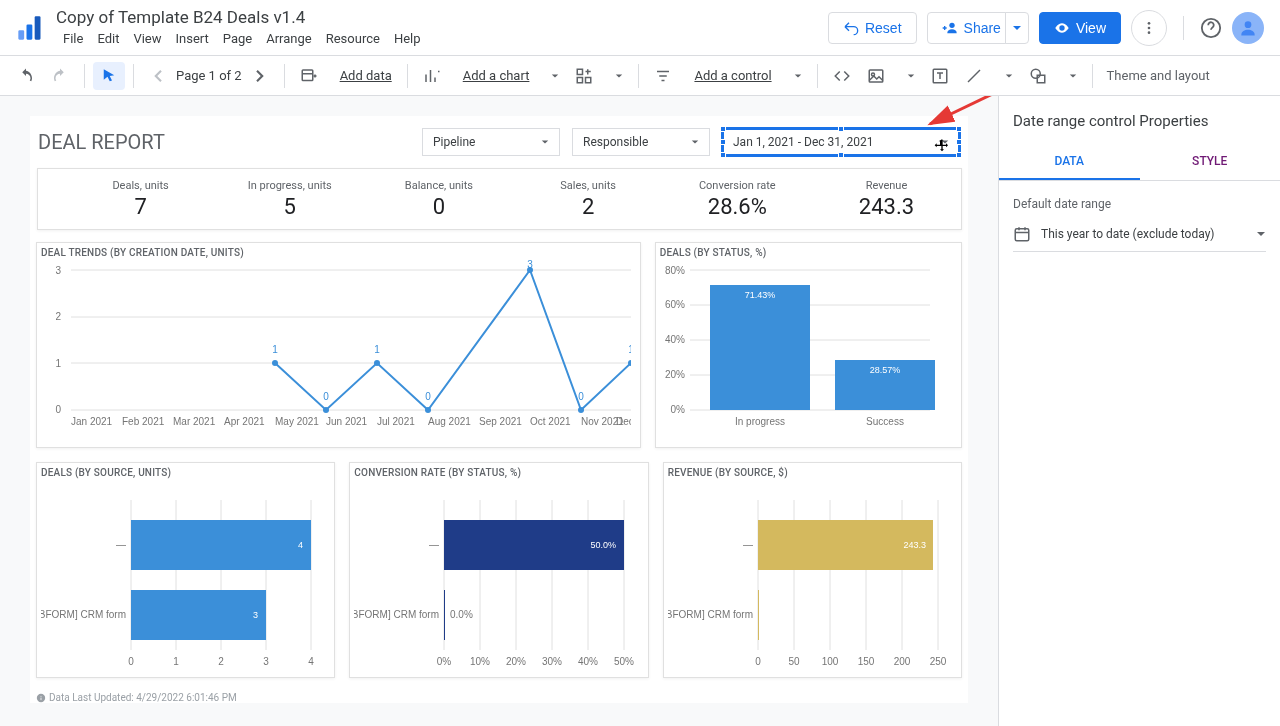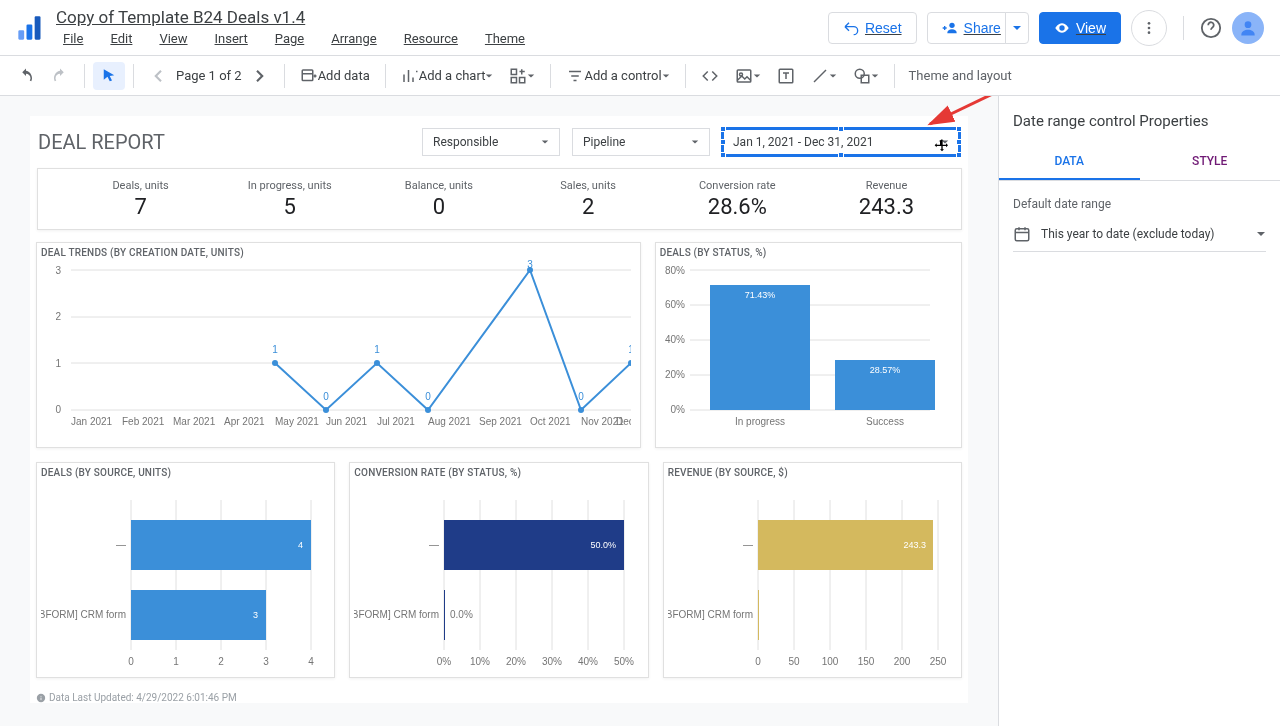--- a/index.html
+++ b/index.html
@@ -1,32 +1,32 @@
 <!DOCTYPE html>
 <html><head>
   <meta charset="utf-8">
   <style>
     * { box-sizing: border-box; margin: 0; padding: 0; }
     body { font-family: 'Google Sans', Roboto, Arial, sans-serif; font-size: 13px; color: #3c4043; background: #fff; width: 1280px; height: 726px; overflow: hidden; position: relative; }
     
-    .app-header { height: 56px; display: flex; align-items: center; padding: 0 16px; border-bottom: 1px solid #dadce0; text-decoration: underline; }
+    .app-header { height: 56px; display: flex; align-items: center; padding: 0 16px; border-bottom: 1px solid #dadce0; }
     .logo { width: 28px; height: 28px; margin-right: 12px; }
     .title-section { flex-grow: 1; }
     .doc-title { font-size: 17px; color: #3c4043; padding-bottom: 2px; }
-    .menu-bar { display: flex; gap: 13px; }
+    .menu-bar { display: flex; gap: 0; }
     .menu-item { font-size: 13px; color: #3c4043; padding: 2px 7px; cursor: pointer; border-radius: 4px; }
     .header-actions { display: flex; align-items: center; gap: 10px; }
     .btn { display: inline-flex; align-items: center; gap: 6px; padding: 7px 14px; border-radius: 4px; font-size: 14px; font-weight: 500; cursor: pointer; border: 1px solid #dadce0; background: #fff; color: #1a73e8; }
     .btn-primary { background: #1a73e8; color: #fff; border: 1px solid #1a73e8; }
     .btn-split { border-left: 1px solid #dadce0; padding: 7px 6px; margin-left: -11px; border-radius: 0 4px 4px 0; }
     .icon-btn-round { width: 36px; height: 36px; border-radius: 50%; border: 1px solid #dadce0; display: inline-flex; align-items: center; justify-content: center; cursor: pointer; }
     .avatar { width: 32px; height: 32px; border-radius: 50%; background: #8ab4f8; display: flex; align-items: center; justify-content: center; }
     
     .toolbar { height: 40px; display: flex; align-items: center; padding: 0 10px; border-bottom: 1px solid #dadce0; gap: 2px; }
-    .tool-btn { padding: 5px 7px; border-radius: 4px; cursor: pointer; display: inline-flex; align-items: center; gap: 0; color: #3c4043; font-size: 13px; }
+    .tool-btn { padding: 5px 7px; border-radius: 4px; cursor: pointer; display: inline-flex; align-items: center; gap: 22px; color: #3c4043; font-size: 13px; text-decoration: underline; }
     .tool-btn.active { background: #e8f0fe; }
     .tool-sep { width: 1px; height: 24px; background: #dadce0; margin: 0 6px; }
     .tool-label { font-size: 13px; }
     
     .main { display: flex; height: calc(726px - 56px - 40px); }
     .canvas { flex: 1; background: #f8f9fa; overflow: auto; position: relative; padding: 20px 30px; }
     .sidebar { width: 282px; border-left: 1px solid #dadce0; background: #fff; }
     
     .report { background: #fff; }
     .report-header { display: flex; align-items: center; padding: 12px 8px 10px 8px; gap: 12px; }
@@ -82,21 +82,21 @@
   <div class="title-section">
     <div class="doc-title">Copy of Template B24 Deals v1.4</div>
     <div class="menu-bar">
       <span class="menu-item">File</span>
       <span class="menu-item">Edit</span>
       <span class="menu-item">View</span>
       <span class="menu-item">Insert</span>
       <span class="menu-item">Page</span>
       <span class="menu-item">Arrange</span>
       <span class="menu-item">Resource</span>
-      <span class="menu-item">Theme</span>
+      <span class="menu-item">Help</span>
     </div>
   </div>
   <div class="header-actions">
     <button class="btn">
       <svg width="16" height="16" viewBox="0 0 24 24" fill="none" stroke="#1a73e8" stroke-width="2">
           <path d="M3 10 L9 4 M3 10 L9 16 M3 10 H16 A6 6 0 0 1 16 22"></path>
         </svg>
       <span>Reset</span>
     </button>
     <div style="display:flex;">
@@ -264,27 +264,27 @@
       <line x1="130" y1="0" x2="30" y2="48" stroke="#e53935" stroke-width="3" marker-end="url(#arrh)"></line>
     </svg>
     <svg style="position:absolute;left:934px;top:42px;" width="16" height="16" viewBox="0 0 24 24" fill="#000">
         <path d="M12 2l3 3h-2v5h5V8l3 3-3 3v-2h-5v5h2l-3 3-3-3h2v-5H4v2l-3-3 3-3v2h5V5H7z"></path>
       </svg>
 
     <div class="report">
       <div class="report-header">
         <div class="report-title">DEAL REPORT</div>
         <div class="drop">
-            <span>Responsible</span>
+            <span>Pipeline</span>
             <svg class="caret" width="8" height="8" viewBox="0 0 10 10" fill="#5f6368">
               <path d="M1 3 L5 7 L9 3z"></path>
             </svg>
           </div>
         <div class="drop">
-            <span>Pipeline</span>
+            <span>Responsible</span>
             <svg class="caret" width="8" height="8" viewBox="0 0 10 10" fill="#5f6368">
               <path d="M1 3 L5 7 L9 3z"></path>
             </svg>
           </div>
         <div class="drop wide selected">
           <span>Jan 1, 2021 - Dec 31, 2021</span>
           <svg class="caret" width="8" height="8" viewBox="0 0 10 10" fill="#5f6368">
               <path d="M1 3 L5 7 L9 3z"></path>
             </svg>
           <span class="sel-handle" style="left:-3px;top:-3px;"></span>

